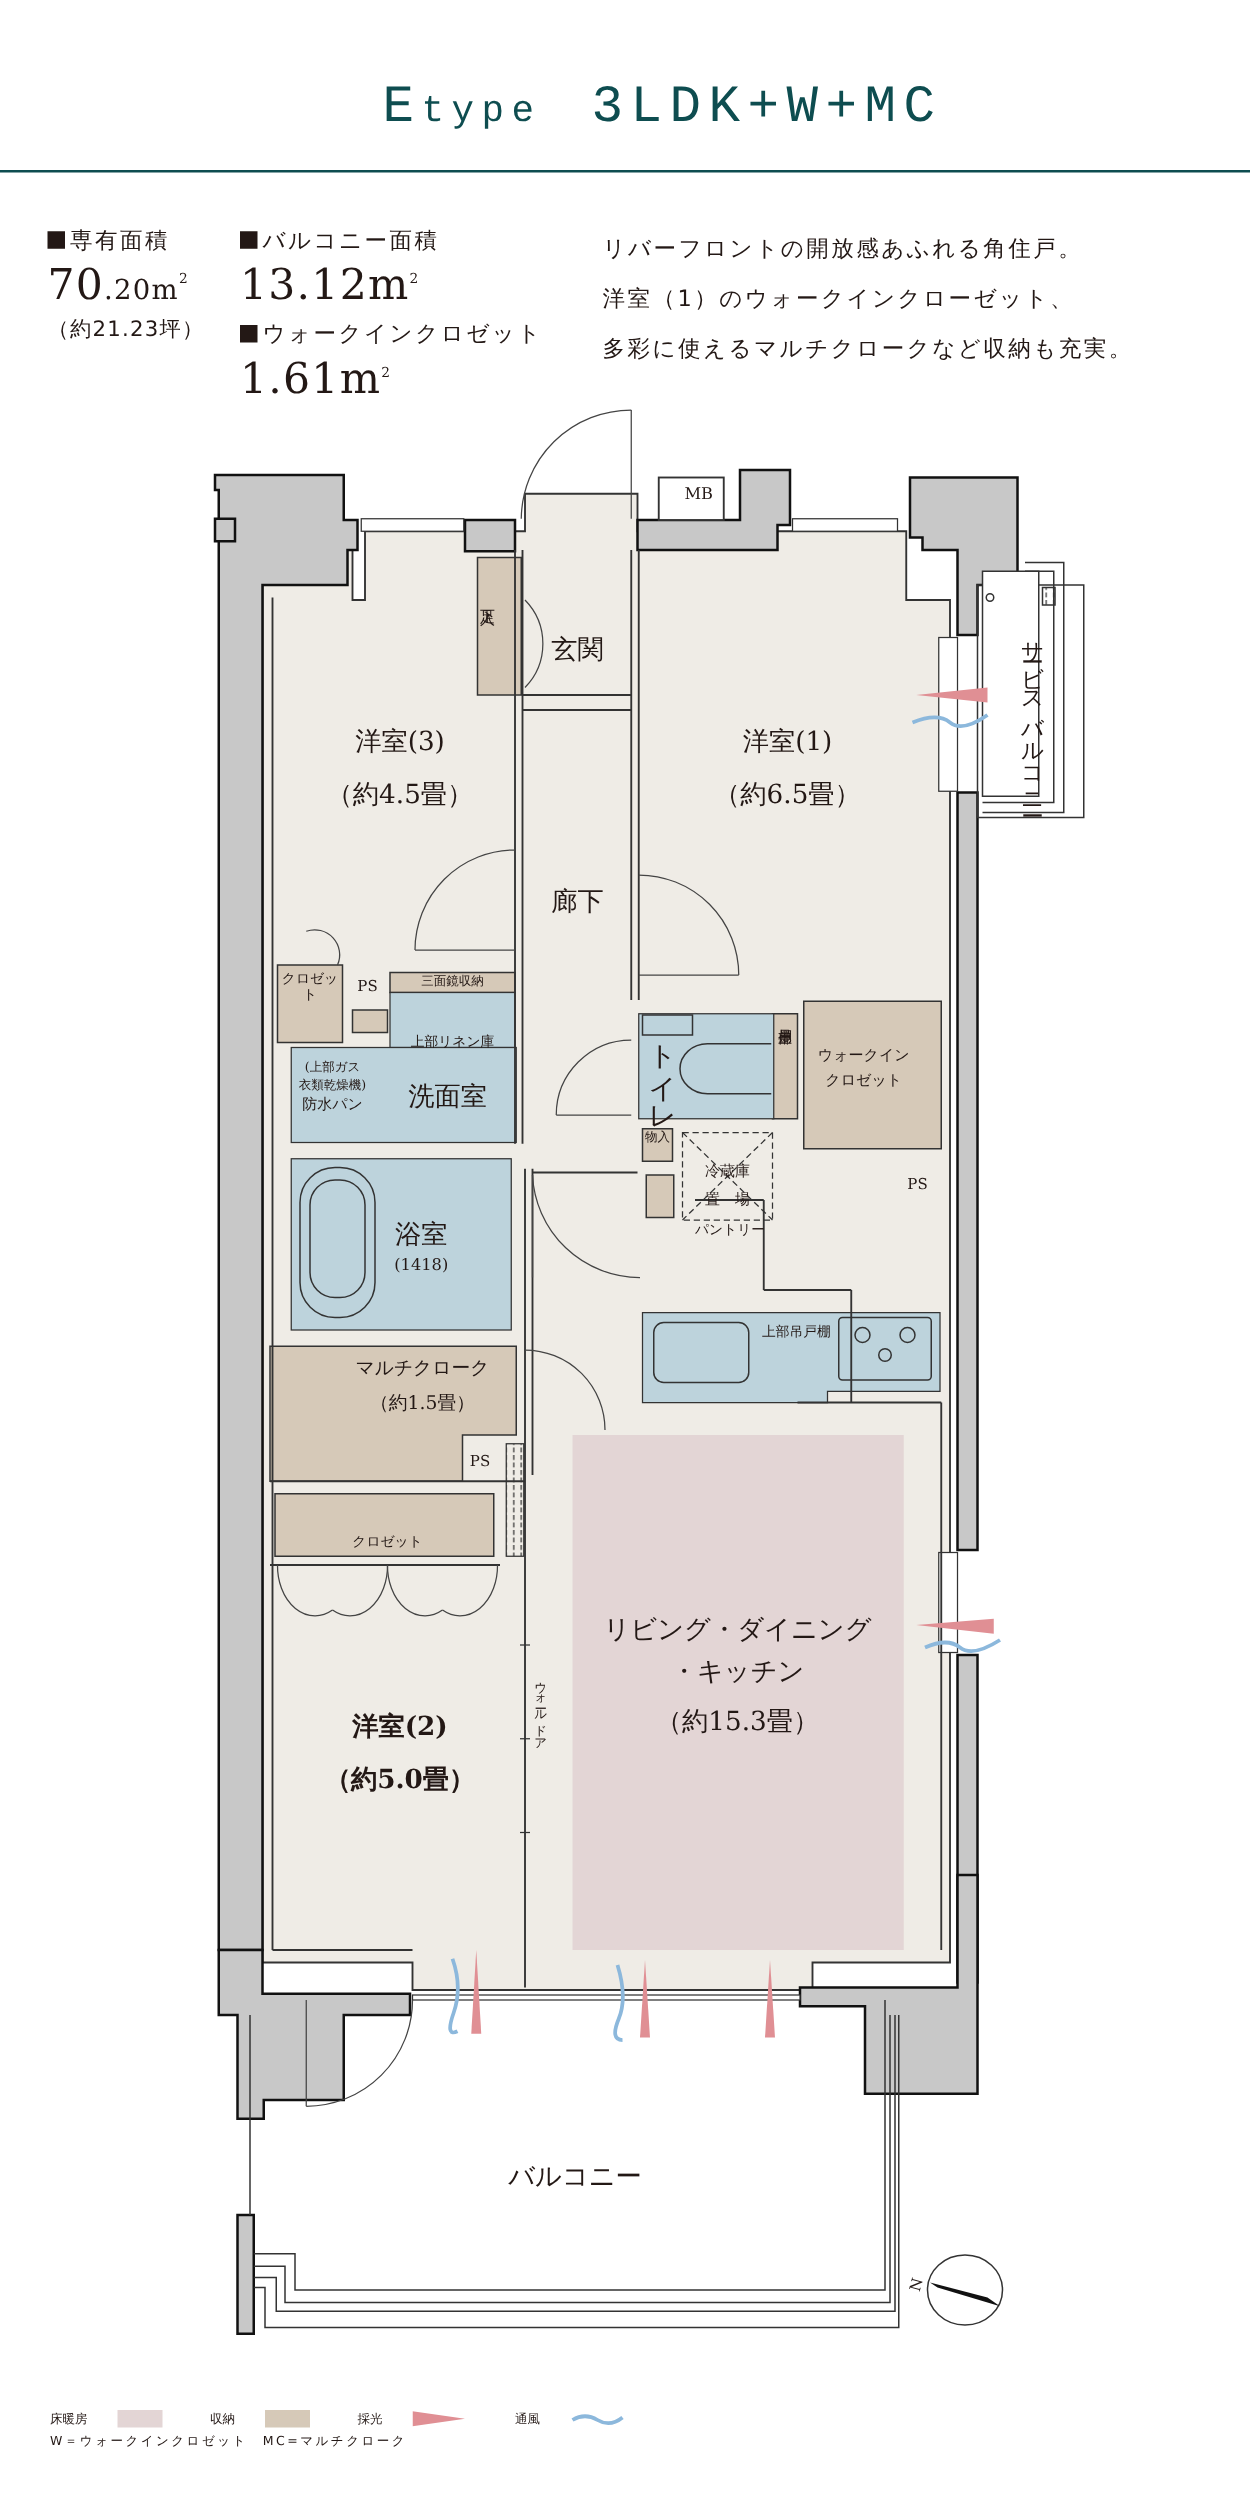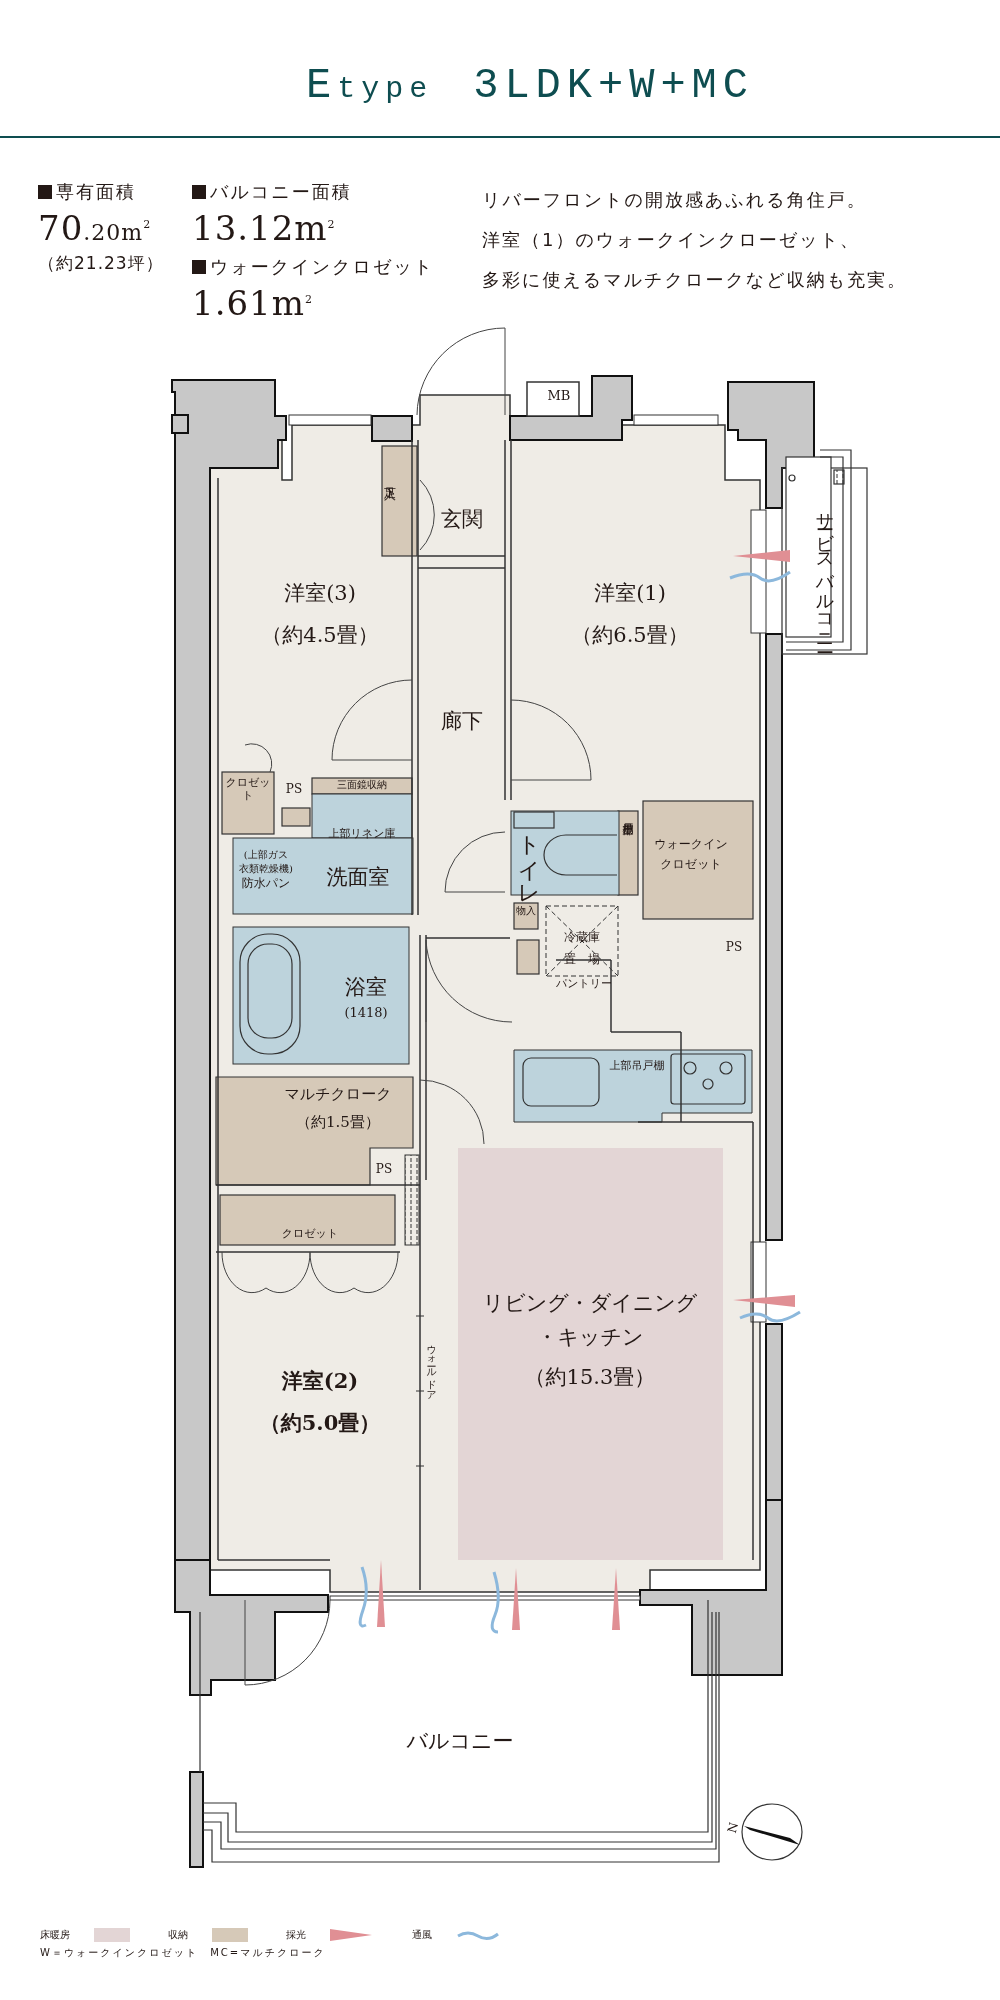--- a/index.html
+++ b/index.html
@@ -244,21 +244,21 @@
     <div>（約5.0畳）</div>
 </div>
 <div class="abs room-label" style="left:470px; top:1286px; width:240px; line-height:34px;">
   <div>リビング・ダイニング</div>
     <div>・キッチン</div>
     <div style="margin-top:6px;">（約15.3畳）</div>
 </div>
 <div class="abs room-label" style="left:432px; top:498px; width:60px;">玄関</div>
 <div class="abs room-label" style="left:432px; top:700px; width:60px;">廊下</div>
 <div class="abs room-label" style="left:308px; top:856px; width:100px;">洗面室</div>
-<div class="abs room-label" style="left:302px; top:974px; width:70px; line-height:26px;margin-left:29px;">
+<div class="abs room-label" style="left:302px; top:974px; width:70px; line-height:26px;">
   <div>浴室</div>
     <div style="font-size:13px;">(1418)</div>
 </div>
 <div class="abs room-label" style="left:514px; top:820px; width:30px; writing-mode:vertical-rl; line-height:30px; font-size:22px;">トイレ</div>
 <div class="abs room-label" style="left:268px; top:1080px; width:140px; line-height:28px; font-size:15px;">
   <div>マルチクローク</div>
     <div>（約1.5畳）</div>
 </div>
 <div class="abs small-label" style="left:646px; top:834px; width:90px; line-height:20px;">
   <div>ウォークイン</div>

